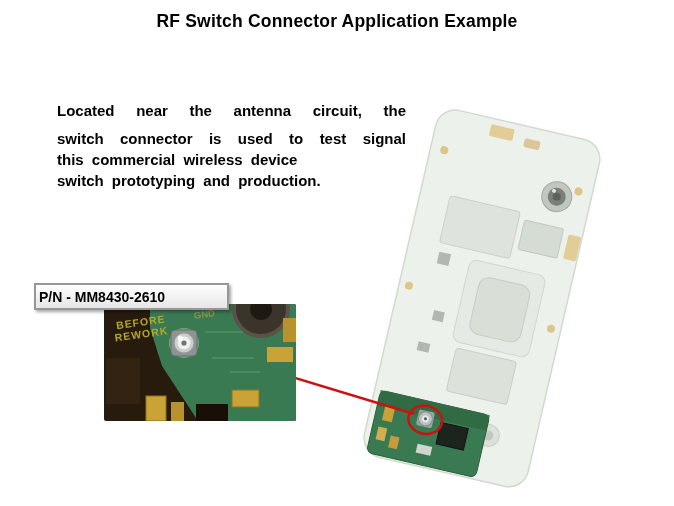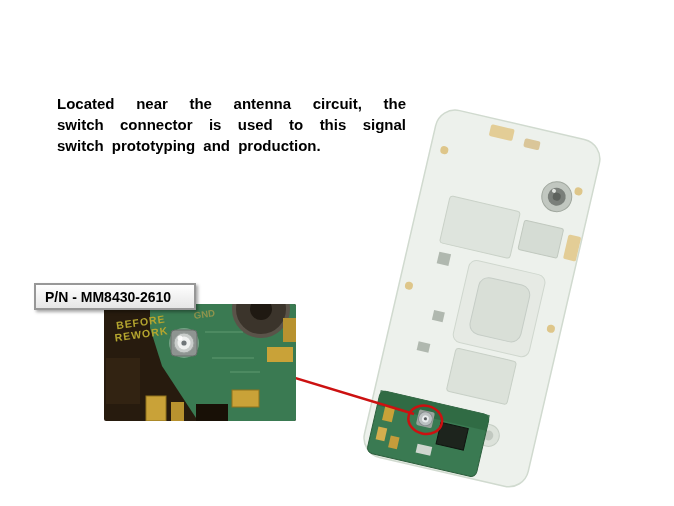--- a/index.html
+++ b/index.html
@@ -13,41 +13,43 @@
   .slide { position: absolute; inset: 0; background: #fff; }
   .title {
     position: absolute; top: 11px; left: 0; width: 100%;
     text-align: center; font-size: 17.5px; font-weight: bold; color: #000;
     letter-spacing: 0.2px; z-index: 2;
   }
   .desc {
     position: absolute; left: 57px; top: 93px; width: 349px;
     font-weight: bold; font-size: 15px; line-height: 21px; color: #000; z-index: 2;
   }
-  .desc .jline { text-align: justify; text-align-last: justify; }
+  .desc .jline { text-align: justify; text-align-last: justify; margin-top: 7px; }
   .desc .loose { word-spacing: 4px; }
   .pn-box {
-    position: absolute; left: 34px; top: 283px; width: 162px; height: 27px;
-    display: flex; align-items: center; padding-left: 9px;
+    position: absolute; left: 34px; top: 283px; width: 195px; height: 27px;
+    display: flex; align-items: center; padding-left: 3px;
     background: linear-gradient(#fefefe, #e6e6e6);
     border: 2px solid #979797;
     box-shadow: 2px 2px 3px rgba(0,0,0,.35);
     font-weight: bold; font-size: 14px; color: #000; z-index: 3;
   }
   .art { position: absolute; left: 0; top: 0; z-index: 1; }
 </style>
 </head>
 <body>
 
 <div class="slide">
 
+  <div class="title">RF Switch Connector Application Example</div>
 
   <div class="desc">
     <div class="jline">Located near the antenna circuit, the</div>
-    <div class="jline">switch connector is used to this signal</div>
+    <div class="jline">switch connector is used to test signal</div>
+    <div class="loose">this commercial wireless device</div>
     <div class="loose">switch prototyping and production.</div>
   </div>
 
   <div class="pn-box">
     <span>P/N - MM8430-2610</span>
   </div>
 
   <svg class="art" width="674" height="506" viewBox="0 0 674 506">
     <defs>
       <clipPath id="photoClip">

